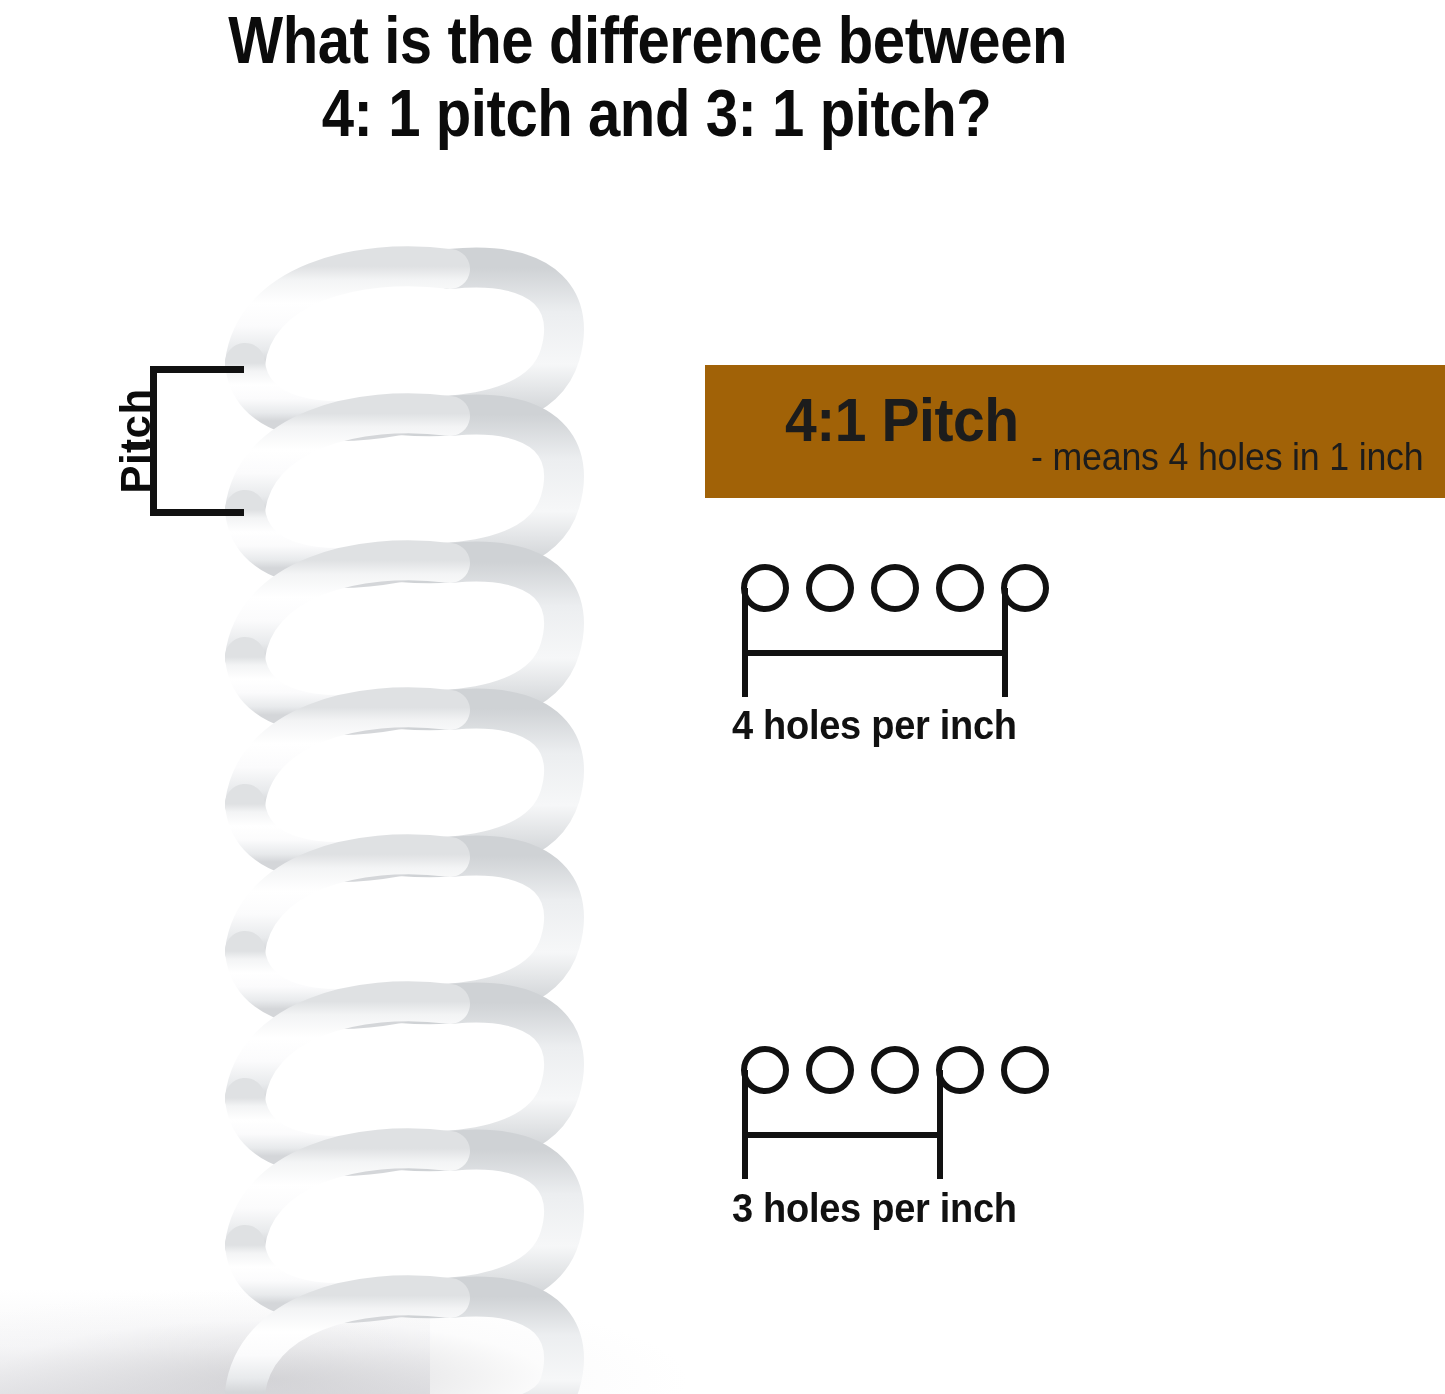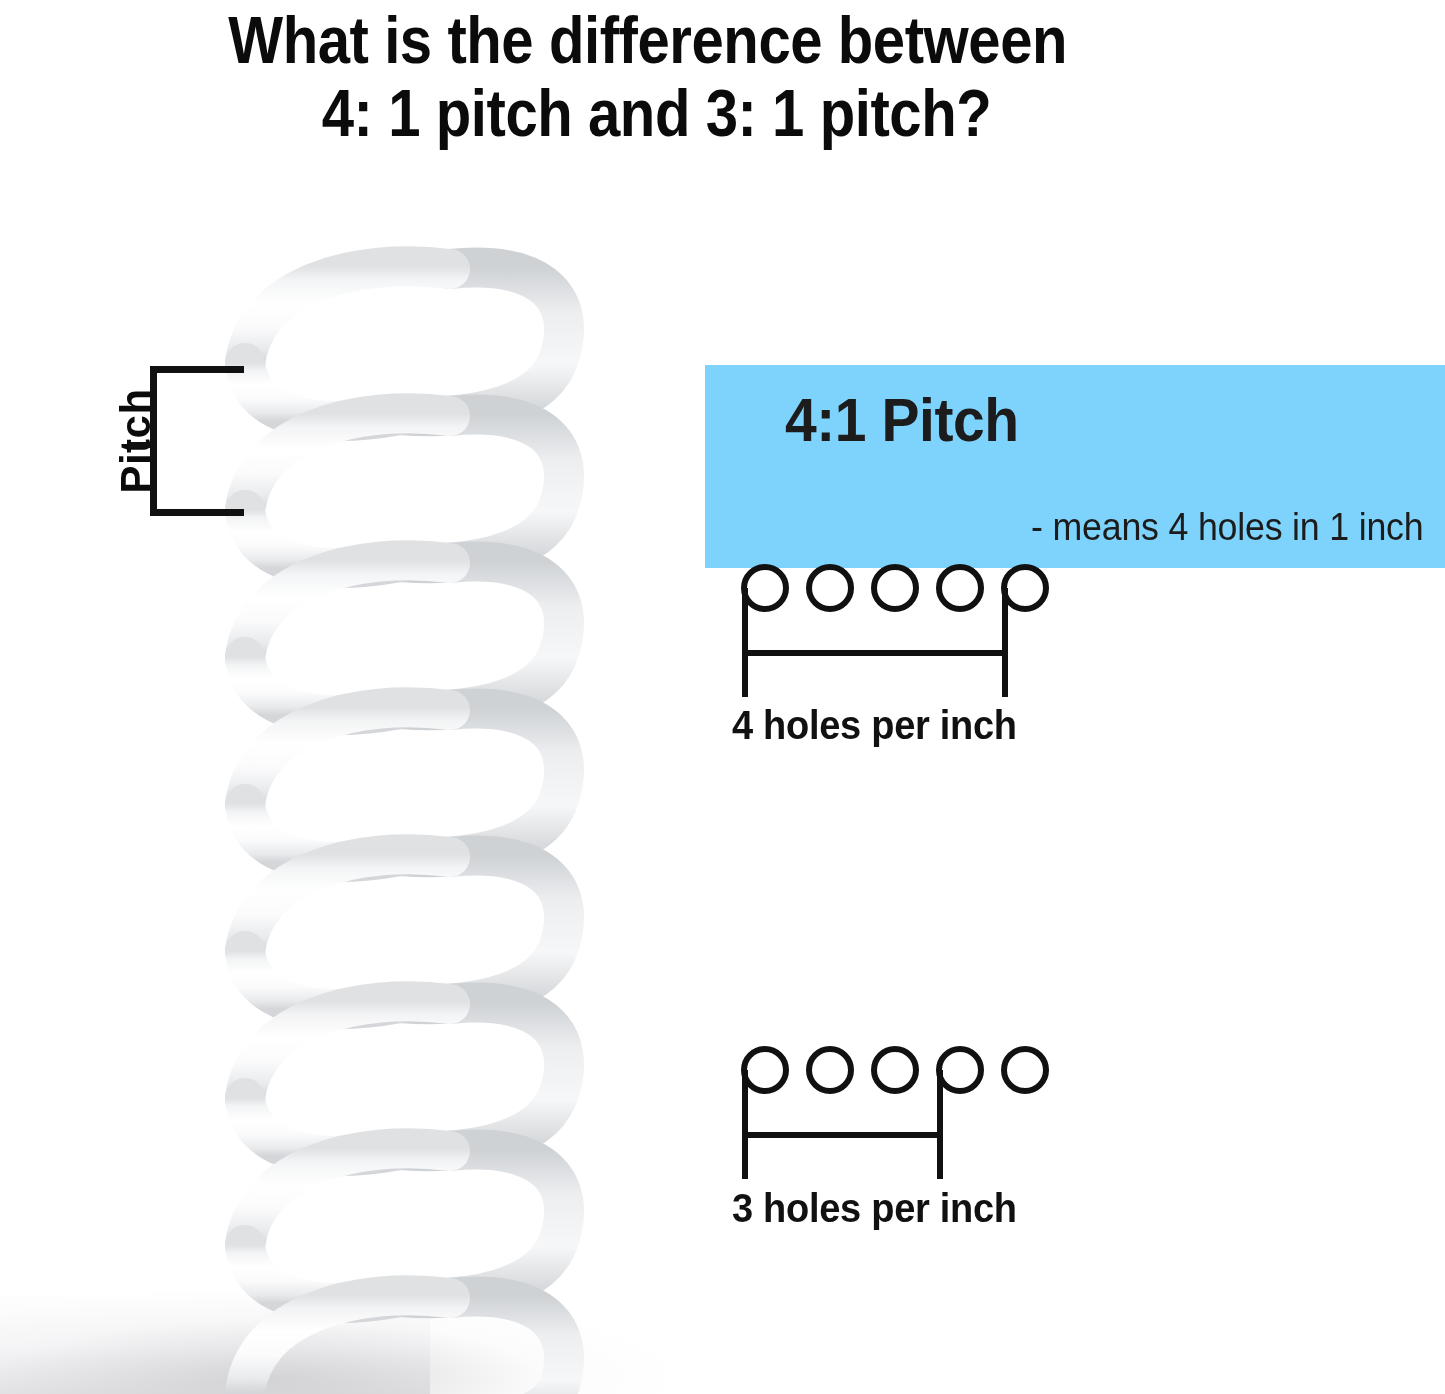--- a/index.html
+++ b/index.html
@@ -136,22 +136,22 @@
     width: 27px;
     height: 6px;
     background: #111;
   }
 
   
   .info-box {
     position: absolute;
     left: 705px;
     width: 740px;
-    height: 203px;
-    background: #7dd3fc;
+    height: 133px;
+    background: #a16207;
     box-sizing: border-box;
     padding: 0;
   }
   #info-box-1 { top: 365px; }
   #info-box-2 { top: 818px; }
 
   .info-title {
     position: absolute;
     left: 80px;
     top: 22px;

